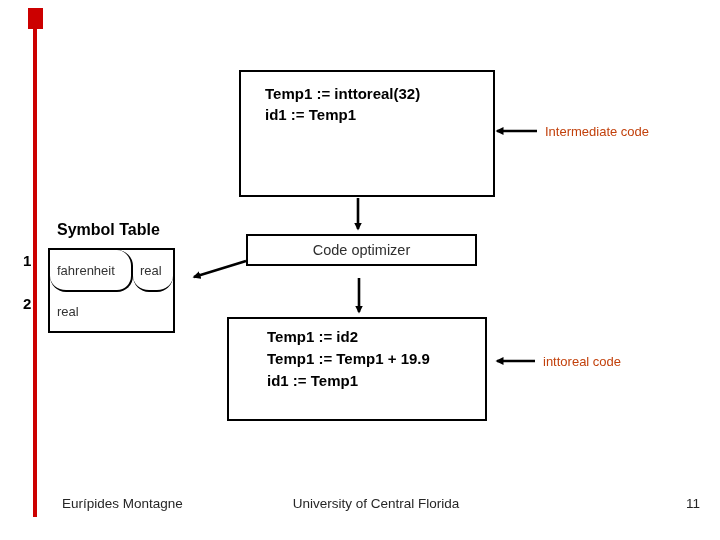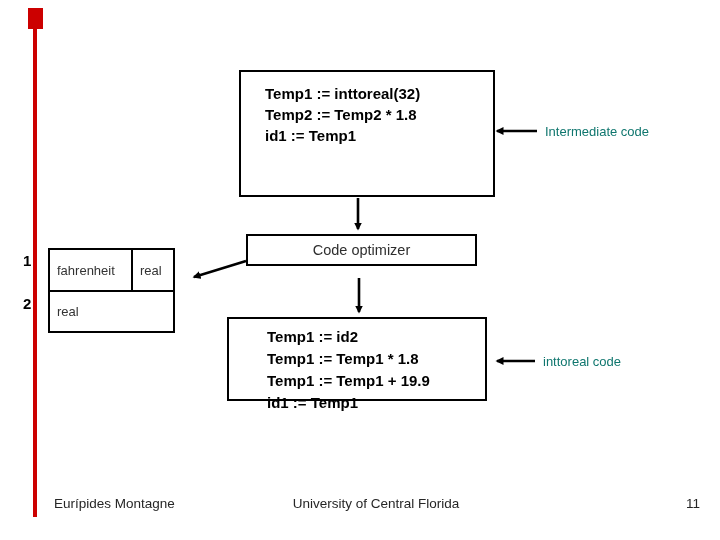--- a/index.html
+++ b/index.html
@@ -49,21 +49,21 @@
     top: 70px;
     width: 256px;
     height: 127px;
     padding: 11px 0 0 24px;
     margin-left: 8px;
   }
   .box-optimized {
     left: 227px;
     top: 317px;
     width: 260px;
-    height: 84px;
+    height: 104px;
     padding: 7px 0 0 38px;
     line-height: 22px;
   }
   .optimizer-box {
     position: absolute;
     left: 246px;
     top: 234px;
     width: 231px;
     height: 32px;
     border: 2px solid #000000;
@@ -72,21 +72,21 @@
     display: flex;
     align-items: center;
     justify-content: center;
     font-size: 14.5px;
     color: #2e2e2e;
   }
   
   .side-label {
     position: absolute;
     font-size: 13px;
-    color: #0f766e;
+    color: #c2410c;
     white-space: nowrap;
   }
   .label-intermediate { left: 545px; top: 124px; }
   .label-optimized   { left: 543px; top: 354px; }
   
   .symbol-title {
     position: absolute;
     left: 57px;
     top: 221px;
     font-size: 16px;
@@ -105,20 +105,21 @@
     grid-template-columns: 83px 1fr;
     grid-template-rows: 42px 1fr;
     font-size: 13px;
     color: #333333;
   }
   .symbol-table .cell {
     display: flex;
     align-items: center;
     padding-left: 7px;
     box-sizing: border-box;
+    border-radius: 16px;
   }
   .cell-r1 { border-bottom: 2px solid #000000; }
   .cell-c1 { border-right: 2px solid #000000; }
   .row-index {
     position: absolute;
     font-size: 15px;
     font-weight: bold;
     color: #000000;
   }
   .row-index-1 { left: 23px; top: 252px; }
@@ -133,51 +134,50 @@
     pointer-events: none;
   }
   
   .footer-text {
     position: absolute;
     top: 496px;
     font-size: 13.5px;
     color: #262626;
     white-space: nowrap;
   }
-  .footer-author { left: 54px; }
+  .footer-author { left: 62px; }
   .footer-institution { left: 16px; width: 720px; text-align: center; }
   .footer-page { right: 20px; text-align: right; }
 </style>
 </head>
 <body>
 
 <div class="slide">
 
   <div class="accent-square"></div>
   <div class="accent-line"></div>
 
   <div class="code-box box-intermediate">
     <div>Temp1 := inttoreal(32)</div>
-    <div>Temp2 := Temp2 * 1.8</div>
     <div>id1 := Temp1</div>
   </div>
   <div class="side-label label-intermediate">Intermediate code</div>
 
   <div class="optimizer-box">
     <span>Code optimizer</span>
   </div>
 
   <div class="code-box box-optimized">
     <div>Temp1 := id2</div>
-    <div>Temp1 := Temp1 * 1.8</div>
     <div>Temp1 := Temp1 + 19.9</div>
     <div>id1 := Temp1</div>
   </div>
   <div class="side-label label-optimized">inttoreal code</div>
 
+  <div class="symbol-title">Symbol Table</div>
   <div class="row-index row-index-1">1</div>
   <div class="row-index row-index-2">2</div>
   <div class="symbol-table">
     <div class="cell cell-r1 cell-c1">fahrenheit</div>
     <div class="cell cell-r1">real</div>
     <div class="cell">real</div>
   </div>
 
   <svg class="arrows" viewBox="0 0 720 540" xmlns="http://www.w3.org/2000/svg">
     <defs>

